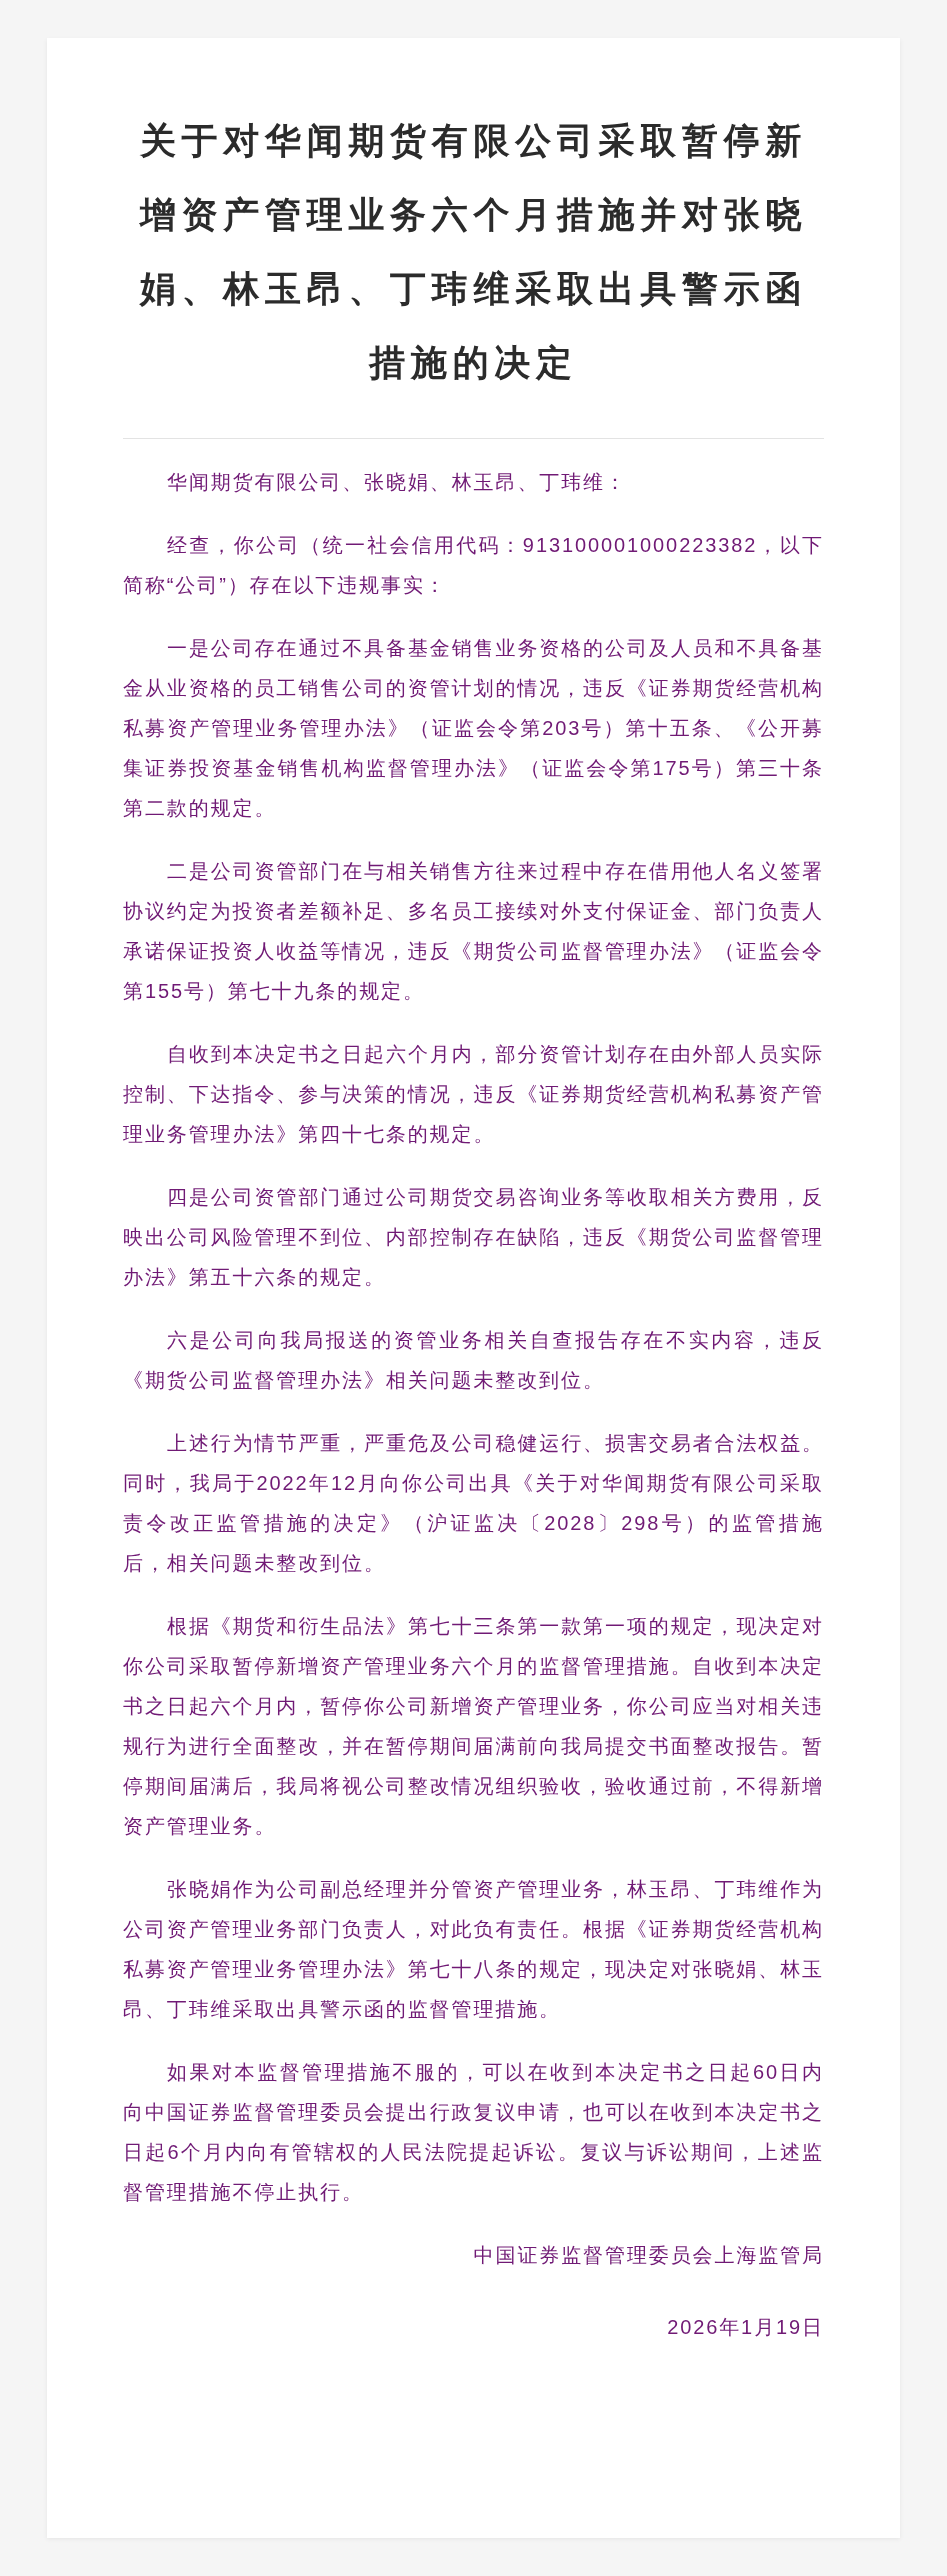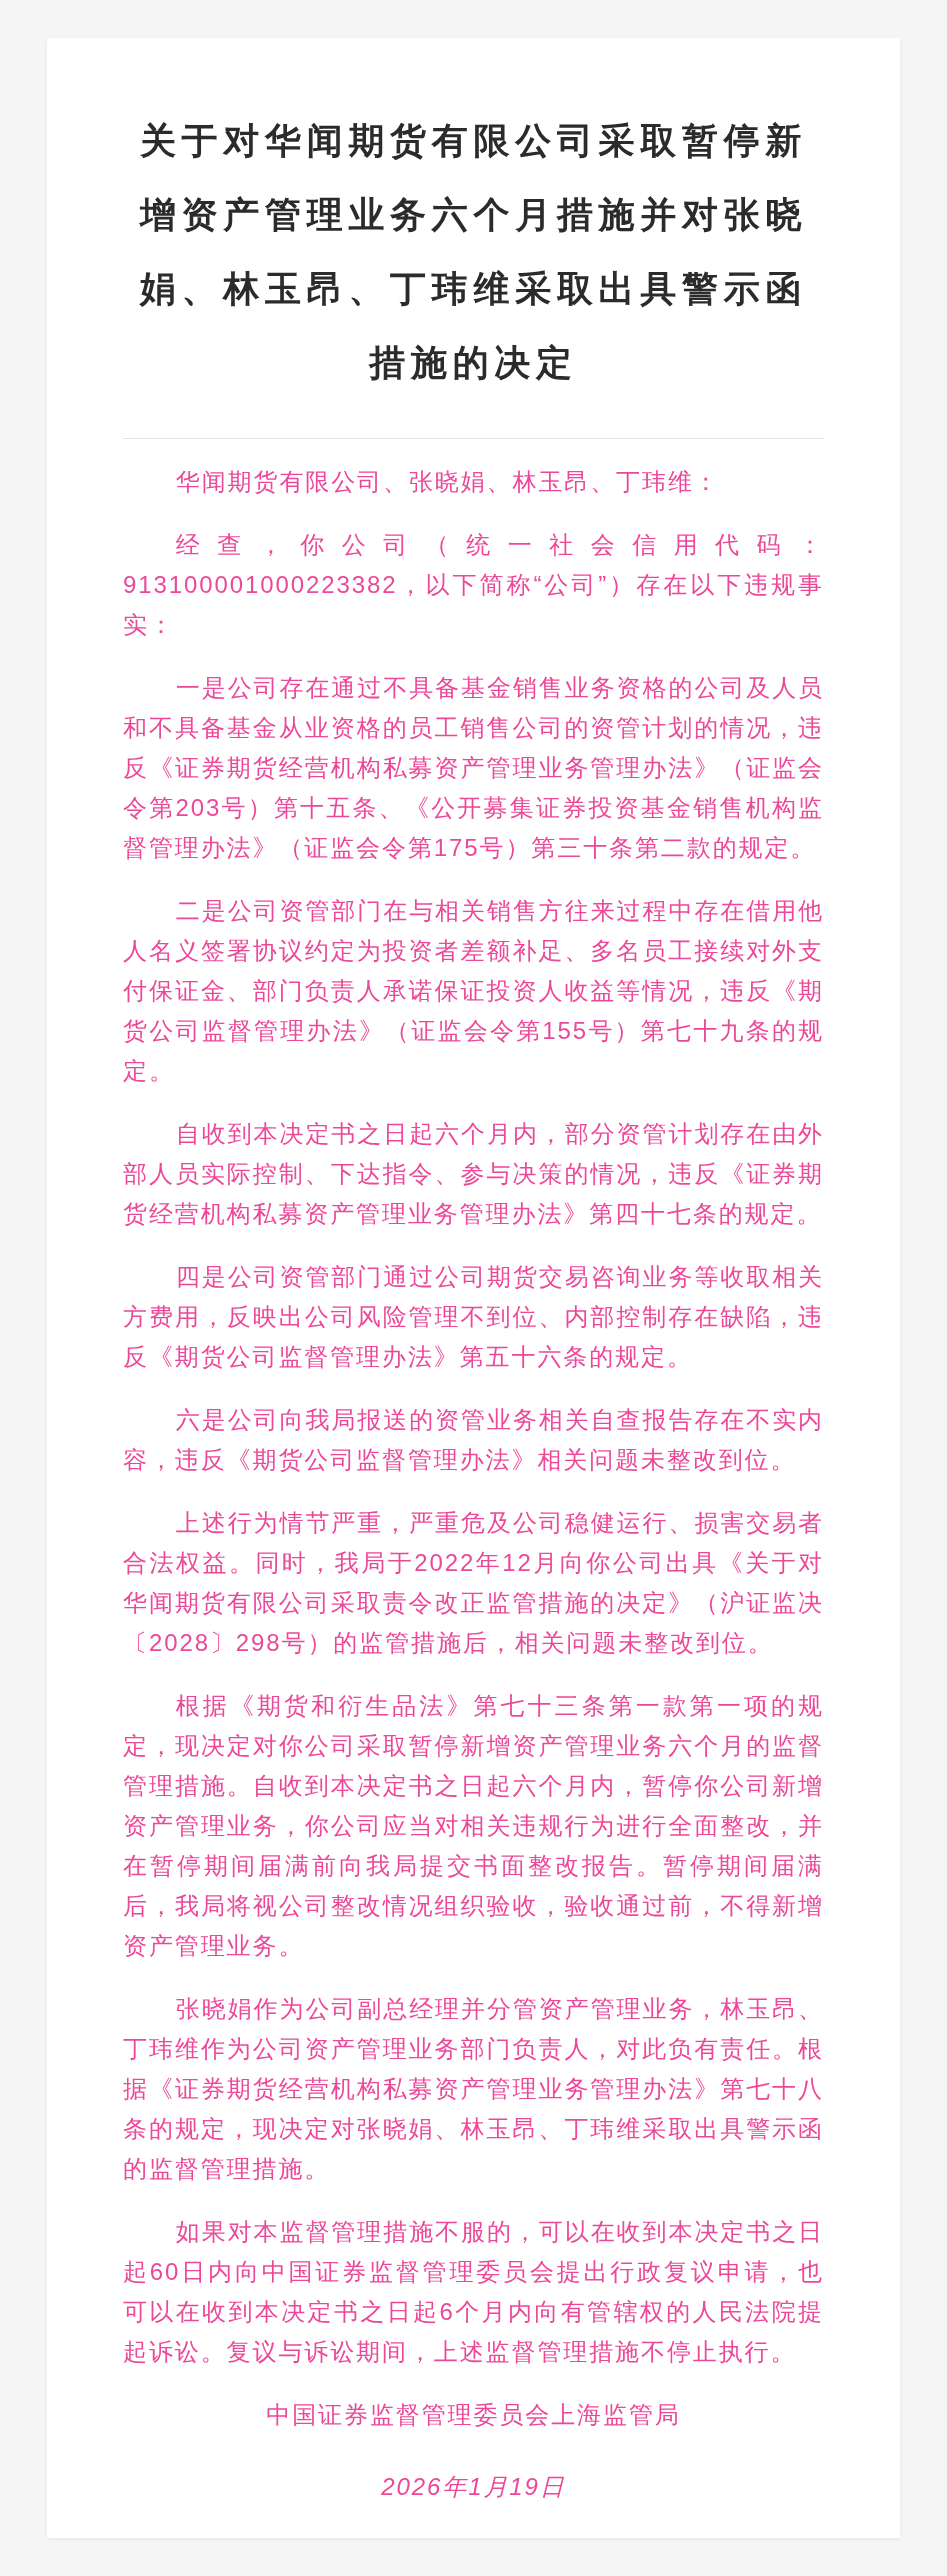--- a/index.html
+++ b/index.html
@@ -34,34 +34,33 @@
     text-align: center;
     color: #2b2b2b;
   }
   .title-divider {
     border: none;
     border-top: 0.9px solid #e3e3e3;
     margin: 0 0 3.8px 0;
   }
   .doc-content p {
     margin: 23px 0;
-    font-size: 24px;
+    font-size: 20px;
     line-height: 40px;
     letter-spacing: 1.9px;
-    color: #ec4899;
+    color: #701a75;
     text-indent: 2.2em;
     text-align: justify;
   }
   .doc-content p.align-right {
-    text-align: center;
+    text-align: right;
     text-indent: 0;
   }
   .doc-content p.date-line {
     margin-top: 32px;
-    font-style: italic;
   }
 </style>
 </head>
 <body>
 
 <div class="doc-card">
   <h1 class="doc-title">关于对华闻期货有限公司采取暂停新增资产管理业务六个月措施并对张晓娟、林玉昂、丁玮维采取出具警示函措施的决定</h1>
 
   <hr class="title-divider">
 

